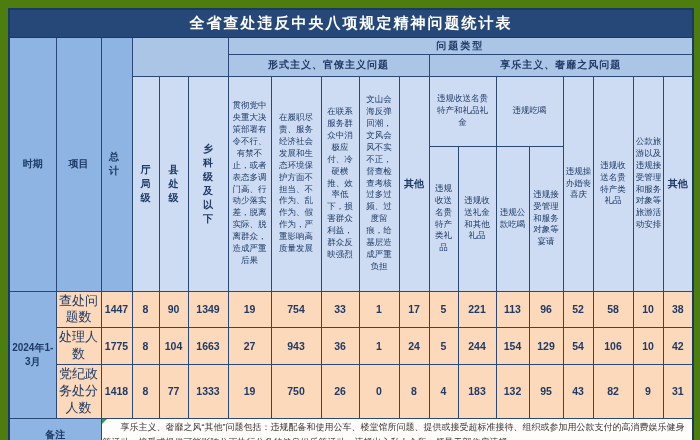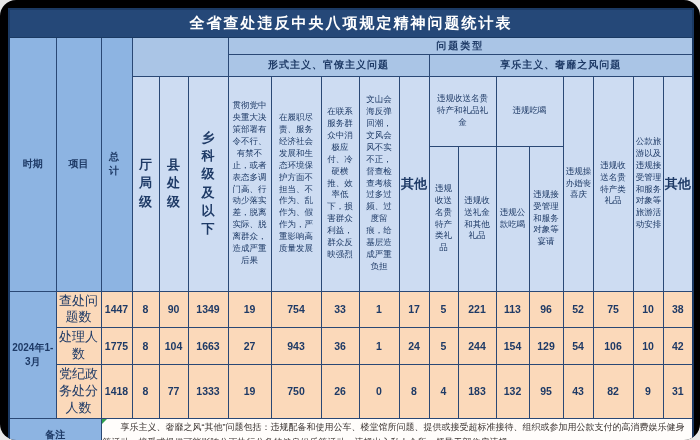--- a/index.html
+++ b/index.html
@@ -1,19 +1,19 @@
 <!DOCTYPE html>
 <html><head>
 <meta charset="utf-8">
 <style>
   * { margin:0; padding:0; box-sizing:border-box; }
   html,body { background:#e8e8e8; }
   .page {
-    position:relative; width:700px; height:440px; background:#000000;
-    font-family:"Liberation Sans", sans-serif; overflow:hidden;border-radius:16px;
+    position:relative; width:700px; height:440px; background:#4d7c0f;
+    font-family:"Liberation Sans", sans-serif; overflow:hidden;
   }
   table.stat {
     position:absolute; left:8px; top:8px; width:684px;
     border-collapse:collapse; table-layout:fixed;
     border:2px solid #1b3a63;
   }
   table.stat td {
     border:1px solid #2a4875; text-align:center; vertical-align:middle;
     color:#1e3a66; padding:1px; overflow:hidden;
   }
@@ -22,21 +22,21 @@
     letter-spacing:2px; border:1px solid #1b3a63;
   }
   .blue1 { background:#8db4e2; }
   .blue2 { background:#aac5e6; }
   .light { background:#cddcf2; }
   .peach { background:#fbd9ba; }
   .hdr-main { font-size:10px; font-weight:bold; }
   .sp { letter-spacing:5px; }
   .ptype { font-size:10px; font-weight:bold; letter-spacing:2px; }
   .section { font-size:10px; font-weight:bold; letter-spacing:1px; }
-  .lvl { font-size:13px; font-weight:bold;font-family:Liberation Serif, serif; }
+  .lvl { font-size:10px; font-weight:bold;font-family:Liberation Serif, serif; }
   .desc { font-size:8.5px; font-weight:normal; }
   td span.wrap { display:inline-block; word-break:break-all; line-height:1.4; text-align:center; }
   .w1 { width:1.15em; }
   .w2 { width:2.25em; }
   .w3 { width:3.3em; }
   .w4 { width:4.35em; }
   .w6 { width:6.4em; }
   .num { font-size:10.5px; font-weight:bold; color:#141414; }
   .rowlabel { font-size:13px; font-weight:normal; color:#222222; line-height:1.3; }
   .period-cell { font-size:10px; font-weight:bold; color:#16315c; line-height:1.4; }
@@ -136,21 +136,21 @@
       <td class="peach num">19</td>
       <td class="peach num">754</td>
       <td class="peach num">33</td>
       <td class="peach num">1</td>
       <td class="peach num">17</td>
       <td class="peach num">5</td>
       <td class="peach num">221</td>
       <td class="peach num">113</td>
       <td class="peach num">96</td>
       <td class="peach num">52</td>
-      <td class="peach num">75</td>
+      <td class="peach num">58</td>
       <td class="peach num">10</td>
       <td class="peach num">38</td>
     </tr>
 
     <tr style="height:32px">
       <td class="peach rowlabel">处理人数</td>
       <td class="peach num">1775</td>
       <td class="peach num">8</td>
       <td class="peach num">104</td>
       <td class="peach num">1663</td>

